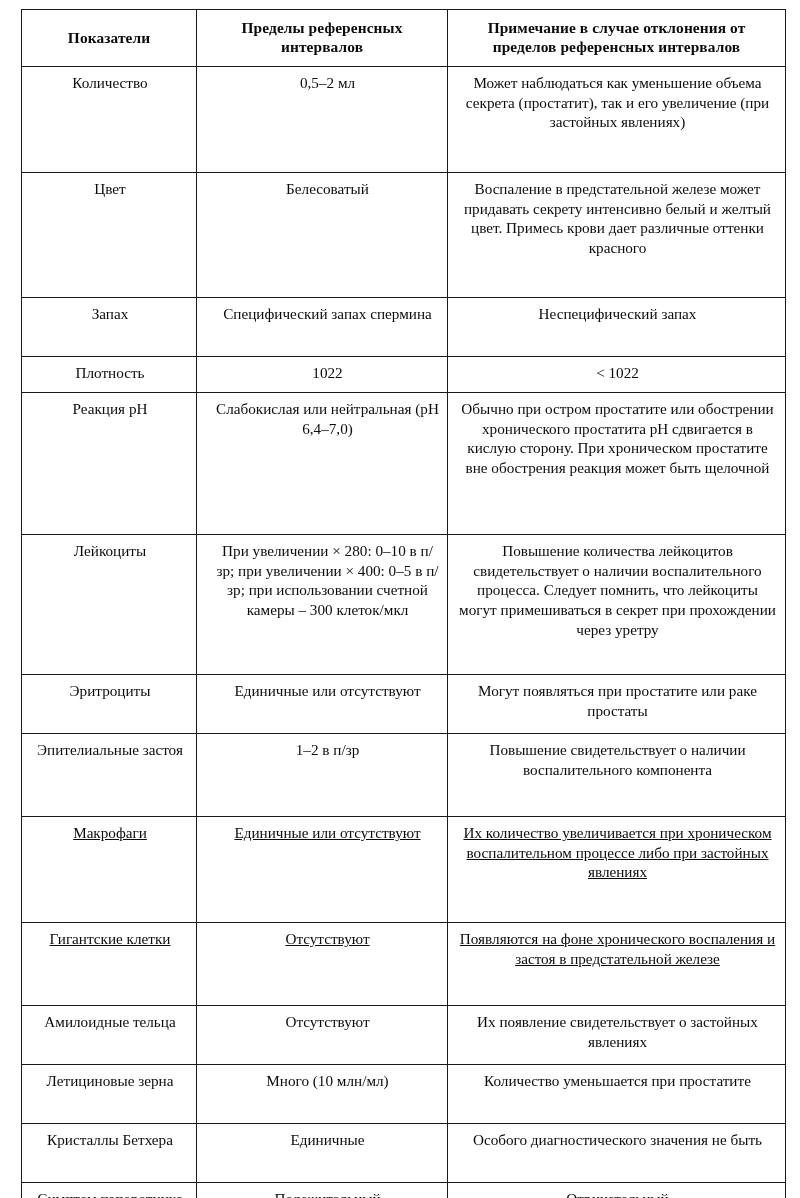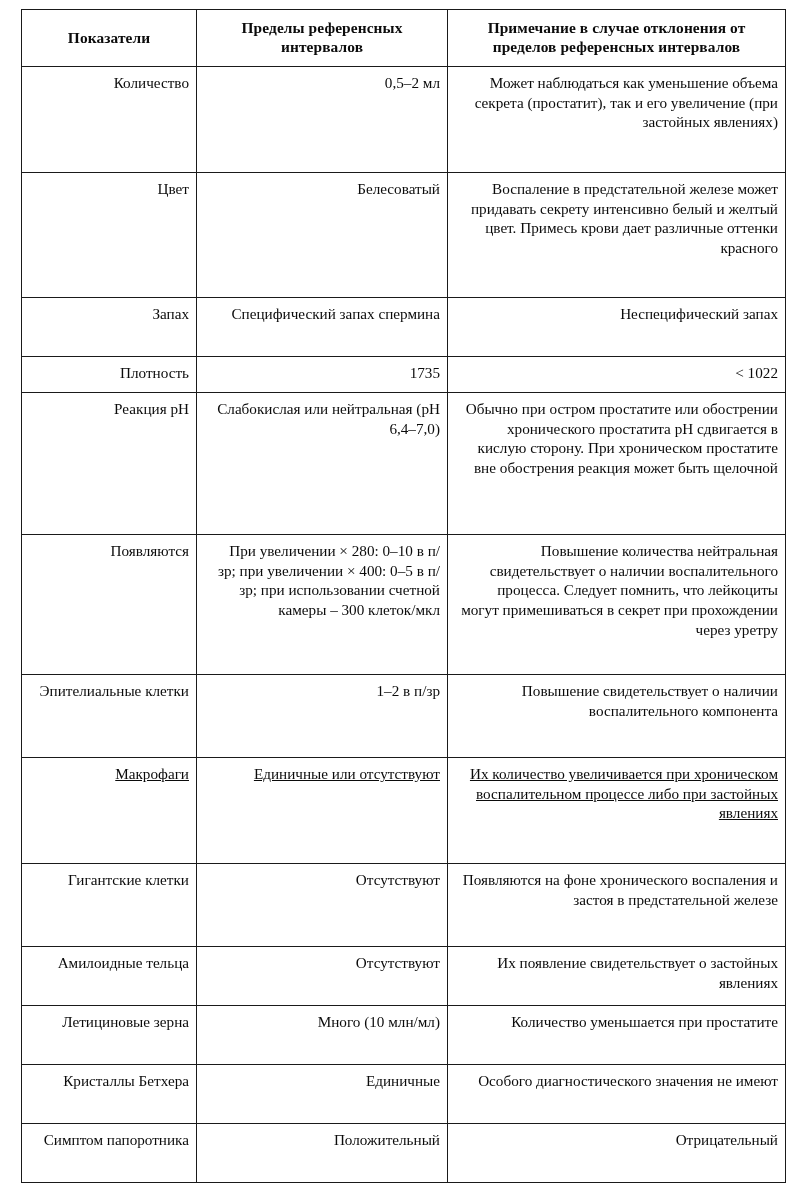--- a/index.html
+++ b/index.html
@@ -33,21 +33,21 @@
   table.ref-table col.c-note      { width: 338px; }
 
   table.ref-table th,
   table.ref-table td {
     border: 1.5px solid #1a1a1a;
     vertical-align: top;
     padding: 6px 7px 7px 8px;
     font-size: 15.2px;
     line-height: 1.30;
     font-weight: normal;
-    text-align: right;
+    text-align: center;
     word-wrap: break-word;
     overflow-wrap: break-word;
   }
   table.ref-table thead th {
     font-weight: bold;
     text-align: center;
     vertical-align: middle;
     padding: 8px 6px 9px 6px;
     font-size: 15.4px;
     line-height: 1.26;
@@ -60,21 +60,21 @@
   
   tbody tr[data-row="0"] td { height: 92px; }
   tbody tr[data-row="1"] td { height: 111px; margin-top: 48px; }
   tbody tr[data-row="2"] td { height: 45px; }
   tbody tr[data-row="3"] td { height: 22px; }
   tbody tr[data-row="4"] td { height: 128px; }
   tbody tr[data-row="5"] td { height: 126px; }
   tbody tr[data-row="6"] td { height: 45px; }
   tbody tr[data-row="7"] td { height: 69px; }
   tbody tr[data-row="8"] td { height: 92px; text-decoration: underline; }
-  tbody tr[data-row="9"] td { height: 69px; }
+  tbody tr[data-row="9"] td { height: 69px; text-decoration: underline; }
   tbody tr[data-row="10"] td { height: 45px; margin-top: 36px; }
   tbody tr[data-row="11"] td { height: 45px; }
   tbody tr[data-row="12"] td { height: 45px; }
   tbody tr[data-row="13"] td { height: 45px; }
 </style>
 </head>
 <body>
 
 <div class="sheet">
   <table class="ref-table">
@@ -101,35 +101,40 @@
           <td class="cell-range">Белесоватый</td>
           <td class="cell-note">Воспаление в предстательной железе может придавать секрету интенсивно белый и желтый цвет. Примесь крови дает различные оттенки красного</td>
         </tr>
         <tr data-row="2">
           <td class="cell-indicator">Запах</td>
           <td class="cell-range">Специфический запах спермина</td>
           <td class="cell-note">Неспецифический запах</td>
         </tr>
         <tr data-row="3">
           <td class="cell-indicator">Плотность</td>
-          <td class="cell-range">1735</td>
+          <td class="cell-range">1022</td>
           <td class="cell-note">&lt; 1022</td>
         </tr>
         <tr data-row="4">
           <td class="cell-indicator">Реакция рН</td>
           <td class="cell-range">Слабокислая или нейтральная (рН 6,4–7,0)</td>
           <td class="cell-note">Обычно при остром простатите или обострении хронического простатита рН сдвигается в кислую сторону. При хроническом простатите вне обострения реакция может быть щелочной</td>
         </tr>
         <tr data-row="5">
-          <td class="cell-indicator">Появляются</td>
+          <td class="cell-indicator">Лейкоциты</td>
           <td class="cell-range">При увеличении × 280: 0–10 в п/зр; при увеличении × 400: 0–5 в п/зр; при использовании счетной камеры – 300 клеток/мкл</td>
-          <td class="cell-note">Повышение количества нейтральная свидетельствует о наличии воспалительного процесса. Следует помнить, что лейкоциты могут примешиваться в секрет при прохождении через уретру</td>
+          <td class="cell-note">Повышение количества лейкоцитов свидетельствует о наличии воспалительного процесса. Следует помнить, что лейкоциты могут примешиваться в секрет при прохождении через уретру</td>
+        </tr>
+        <tr data-row="6">
+          <td class="cell-indicator">Эритроциты</td>
+          <td class="cell-range">Единичные или отсутствуют</td>
+          <td class="cell-note">Могут появляться при простатите или раке простаты</td>
         </tr>
         <tr data-row="7">
-          <td class="cell-indicator">Эпителиальные клетки</td>
+          <td class="cell-indicator">Эпителиальные застоя</td>
           <td class="cell-range">1–2 в п/зр</td>
           <td class="cell-note">Повышение свидетельствует о наличии воспалительного компонента</td>
         </tr>
         <tr data-row="8">
           <td class="cell-indicator">Макрофаги</td>
           <td class="cell-range">Единичные или отсутствуют</td>
           <td class="cell-note">Их количество увеличивается при хроническом воспалительном процессе либо при застойных явлениях</td>
         </tr>
         <tr data-row="9">
           <td class="cell-indicator">Гигантские клетки</td>
@@ -142,21 +147,21 @@
           <td class="cell-note">Их появление свидетельствует о застойных явлениях</td>
         </tr>
         <tr data-row="11">
           <td class="cell-indicator">Летициновые зерна</td>
           <td class="cell-range">Много (10 млн/мл)</td>
           <td class="cell-note">Количество уменьшается при простатите</td>
         </tr>
         <tr data-row="12">
           <td class="cell-indicator">Кристаллы Бетхера</td>
           <td class="cell-range">Единичные</td>
-          <td class="cell-note">Особого диагностического значения не имеют</td>
+          <td class="cell-note">Особого диагностического значения не быть</td>
         </tr>
         <tr data-row="13">
           <td class="cell-indicator">Симптом папоротника</td>
           <td class="cell-range">Положительный</td>
           <td class="cell-note">Отрицательный</td>
         </tr>
       </tbody>
   </table>
 </div>
 

